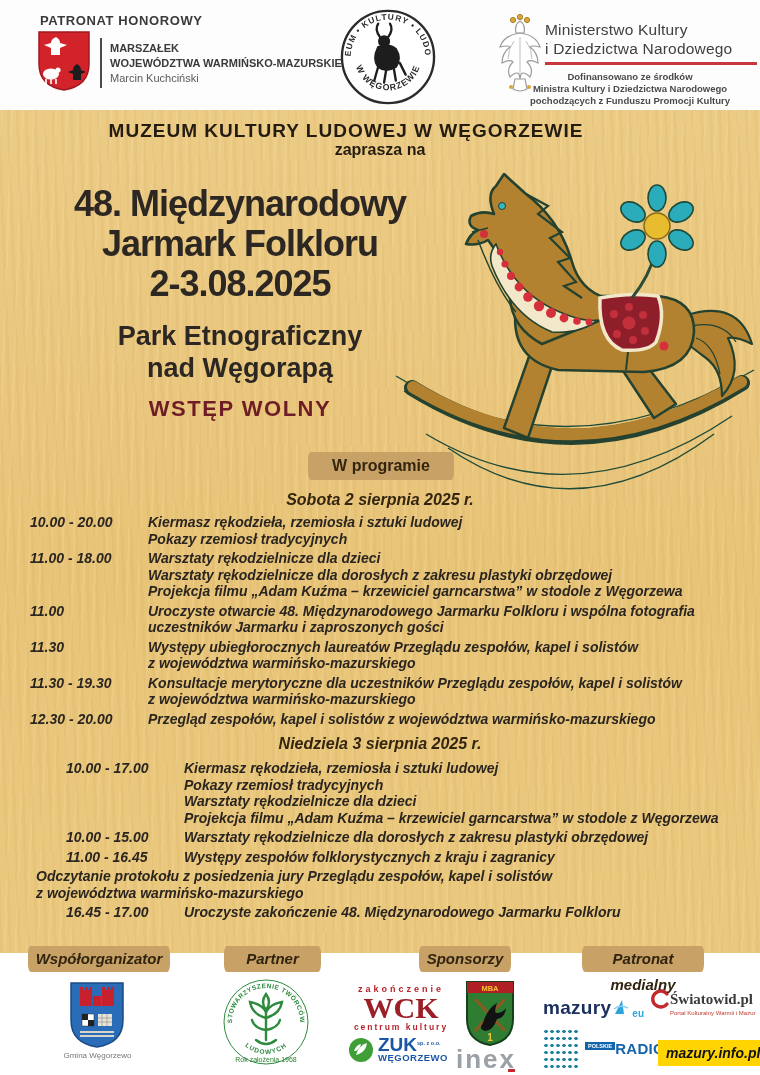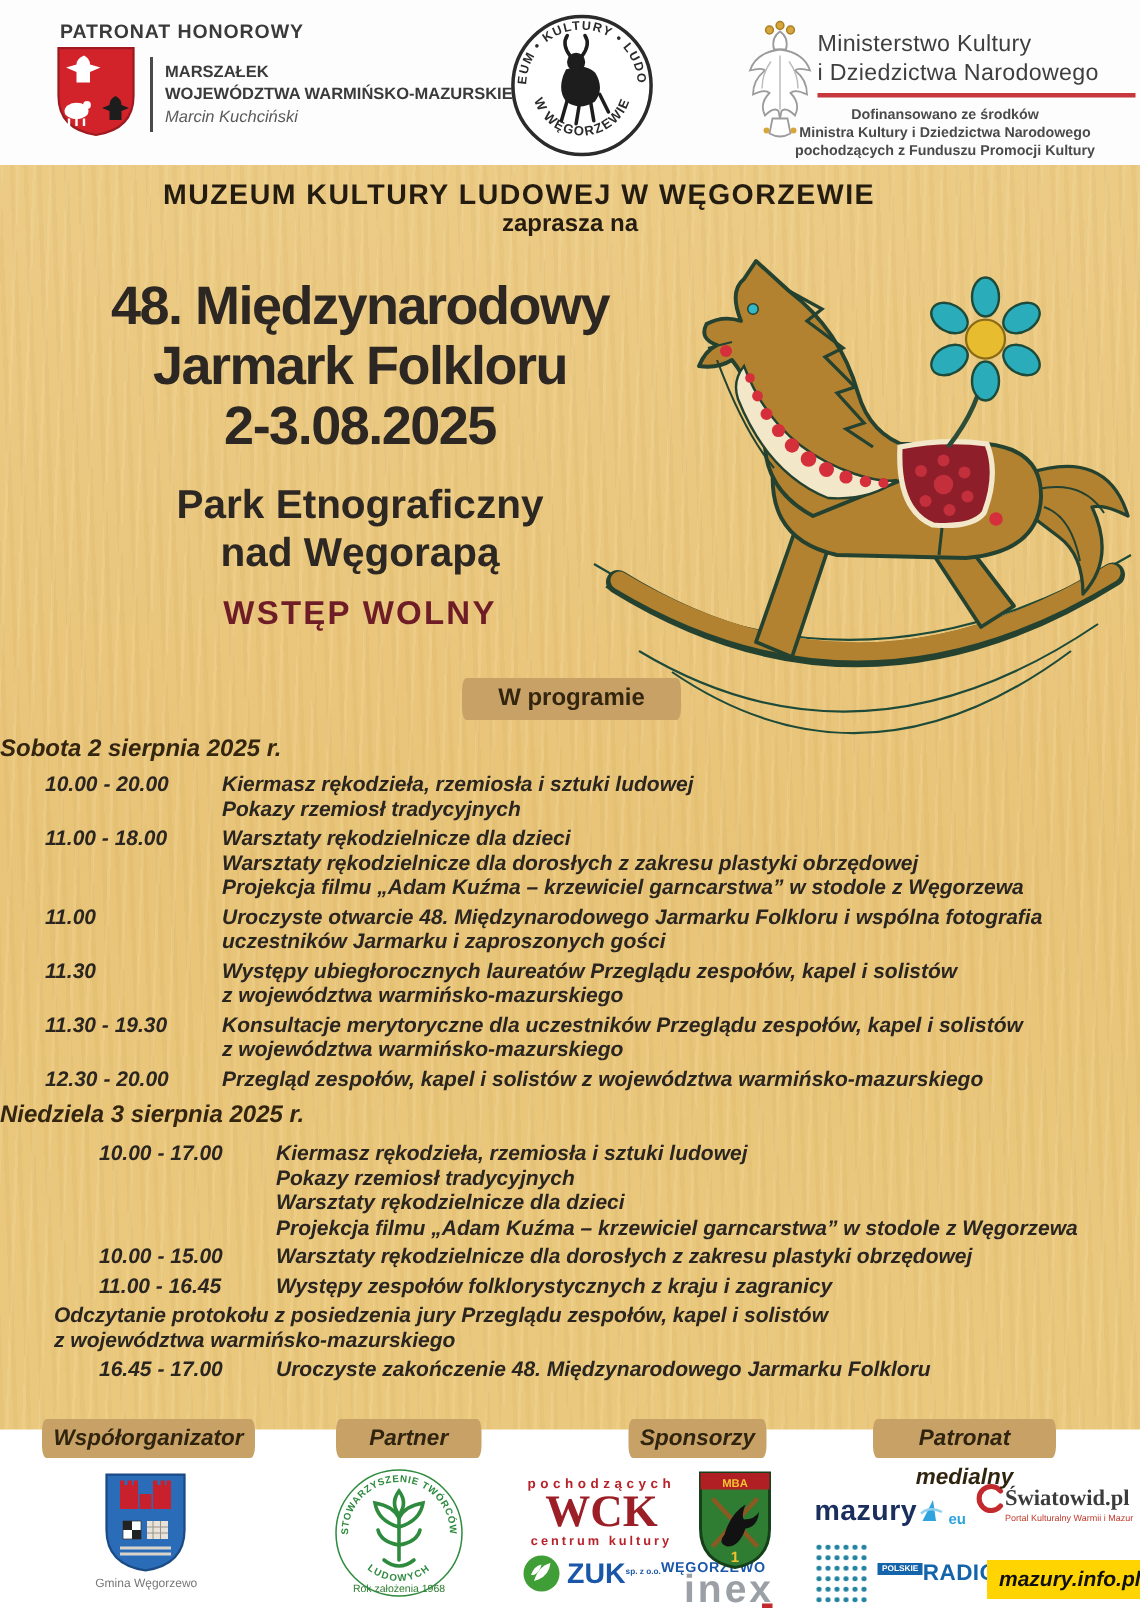--- a/index.html
+++ b/index.html
@@ -6,21 +6,21 @@
   .poster{position:relative;width:760px;height:1075px;background:#ffffff;overflow:hidden;
           font-family:"Liberation Sans",sans-serif;}
   
   .header-band{position:absolute;left:0;top:0;width:760px;height:110px;background:#fdfdfd;}
   .patronat{position:absolute;left:40px;top:13px;font-size:13px;font-weight:bold;
             letter-spacing:.6px;color:#3a3a3a;}
   .arms{position:absolute;left:36px;top:30px;}
   .vdiv{position:absolute;left:100px;top:38px;width:2px;height:50px;background:#4a4a4a;}
   .marszalek{position:absolute;left:110px;top:41px;line-height:15px;color:#3a3a3a;}
   .marszalek .l1,.marszalek .l2{font-size:11px;font-weight:bold;}
-  .marszalek .l3{font-size:11px;color:#5a5a5a;font-style:italic;}
+  .marszalek .l3{font-size:11px;color:#5a5a5a;}
   .stamp{position:absolute;left:339px;top:8px;}
   .eagle{position:absolute;left:498px;top:13px;}
   .ministry-name{position:absolute;left:545px;top:20px;font-size:15.5px;color:#3f3f3f;
                  line-height:19px;letter-spacing:.2px;}
   .red-line{position:absolute;left:545px;top:62px;width:212px;height:3px;background:#c8373d;}
   .funding{position:absolute;left:500px;top:71px;width:260px;text-align:center;
            font-size:9.5px;font-weight:bold;color:#4a4a4a;line-height:12px;}
   
   .parchment{position:absolute;left:0;top:110px;width:760px;height:843px;
     background:
@@ -34,21 +34,21 @@
            font-size:16px;font-weight:800;color:#241c10;}
   .title-block{position:absolute;left:10px;top:184px;width:460px;text-align:center;z-index:2;
                font-weight:800;color:#2c2722;font-size:36px;line-height:40px;letter-spacing:-1px;}
   .venue-block{position:absolute;left:10px;top:320px;width:460px;text-align:center;z-index:2;
                font-weight:800;color:#2c2722;font-size:27px;line-height:32px;}
   .admission{position:absolute;left:10px;top:396px;width:460px;text-align:center;z-index:2;
              font-size:22px;font-weight:800;letter-spacing:1.5px;color:#6e1d26;}
   .program-badge{position:absolute;left:308px;top:452px;width:146px;height:28px;z-index:3;
                  background:#c7a166;border-radius:3px/8px;text-align:center;line-height:28px;
                  font-size:16px;font-weight:bold;color:#33250e;}
-  .day-head{position:absolute;left:0;width:760px;text-align:left;z-index:2;
+  .day-head{position:absolute;left:0;width:760px;text-align:center;z-index:2;
             font-size:16px;font-weight:bold;font-style:italic;color:#33250f;}
   .day-sat{top:491px;} .day-sun{top:735px;}
   .sched{position:absolute;left:0;width:760px;z-index:2;}
   .sched-sat{top:514px;} .sched-sun{top:760px;padding-left:36px;}
   .srow{display:flex;margin-bottom:3px;}
   .stime{width:118px;margin-left:30px;flex:0 0 auto;font-weight:bold;font-style:italic;
          font-size:14px;line-height:16.5px;color:#2b2520;}
   .sdesc{flex:1;padding-right:14px;font-weight:bold;font-style:italic;font-size:14px;color:#2b2520;}
   .sdesc div{line-height:16.5px;}
   
@@ -58,21 +58,21 @@
   .gmina{position:absolute;left:68px;top:980px;}
   .gmina-cap{position:absolute;left:40px;top:1051px;width:115px;text-align:center;font-size:8px;color:#777;}
   .stl{position:absolute;left:222px;top:978px;}
   .stl-cap{position:absolute;left:222px;top:1056px;width:88px;text-align:center;font-size:7px;color:#2e7d32;}
   .wck{position:absolute;left:346px;top:984px;width:110px;text-align:center;}
   .wck-top{font-size:9px;letter-spacing:3px;color:#b7232a;font-weight:bold;}
   .wck-main{font-size:30px;line-height:28px;font-weight:bold;color:#9c1f27;
             font-family:"Liberation Serif",serif;}
   .wck-bot{font-size:8.5px;letter-spacing:2px;color:#b7232a;font-weight:bold;}
   .zuk{position:absolute;left:348px;top:1036px;display:flex;align-items:center;gap:4px;}
-  .zuk-col{display:flex;flex-direction:row;line-height:10px;}
+  .zuk-col{display:flex;flex-direction:column;line-height:10px;}
   .zuk-row1{display:flex;align-items:flex-start;}
   .zuk-main{font-size:19px;font-weight:800;color:#1b57a8;line-height:17px;}
   .zuk-legal{font-size:5.5px;color:#1b57a8;font-weight:bold;margin-top:2px;}
   .zuk-city{font-size:9.5px;font-weight:bold;color:#1b57a8;letter-spacing:.5px;}
   .mba{position:absolute;left:463px;top:979px;}
   .inex{position:absolute;left:456px;top:1044px;font-size:26px;font-weight:800;
         letter-spacing:2px;color:#9aa0a6;}
   .inex-dot{display:inline-block;width:7px;height:3px;background:#c32a2e;margin-left:-8px;vertical-align:-4px;}
   .mazury24{position:absolute;left:543px;top:997px;display:flex;align-items:center;}
   .mz-main{font-size:19px;font-weight:bold;color:#1a2f5e;letter-spacing:.3px;}
@@ -376,21 +376,21 @@
       <path d="M44 40 Q58 36 60 24 Q48 26 44 34"></path>
       <path d="M44 32 Q38 24 44 16 Q50 24 44 32"></path>
       <path d="M44 52 Q32 50 30 42"></path>
       <path d="M44 52 Q56 50 58 42"></path>
       <path d="M34 62 Q44 70 54 62"></path>
     </g>
   </svg>
   <div class="stl-cap">Rok założenia 1968</div>
 
   <div class="wck">
-    <div class="wck-top">pochodzących</div>
+    <div class="wck-top">zakończenie</div>
     <div class="wck-main">WCK</div>
     <div class="wck-bot">centrum kultury</div>
   </div>
 
   <div class="zuk">
     <svg width="26" height="26" viewBox="0 0 26 26">
       <circle cx="13" cy="13" r="12" fill="#3f9e35"></circle>
       <path d="M8 18 Q11 8 19 6 Q18 14 11 17 Z" fill="#ffffff"></path>
       <path d="M6 14 Q8 8 13 7 Q12 12 8 14 Z" fill="#ffffff"></path>
     </svg>

